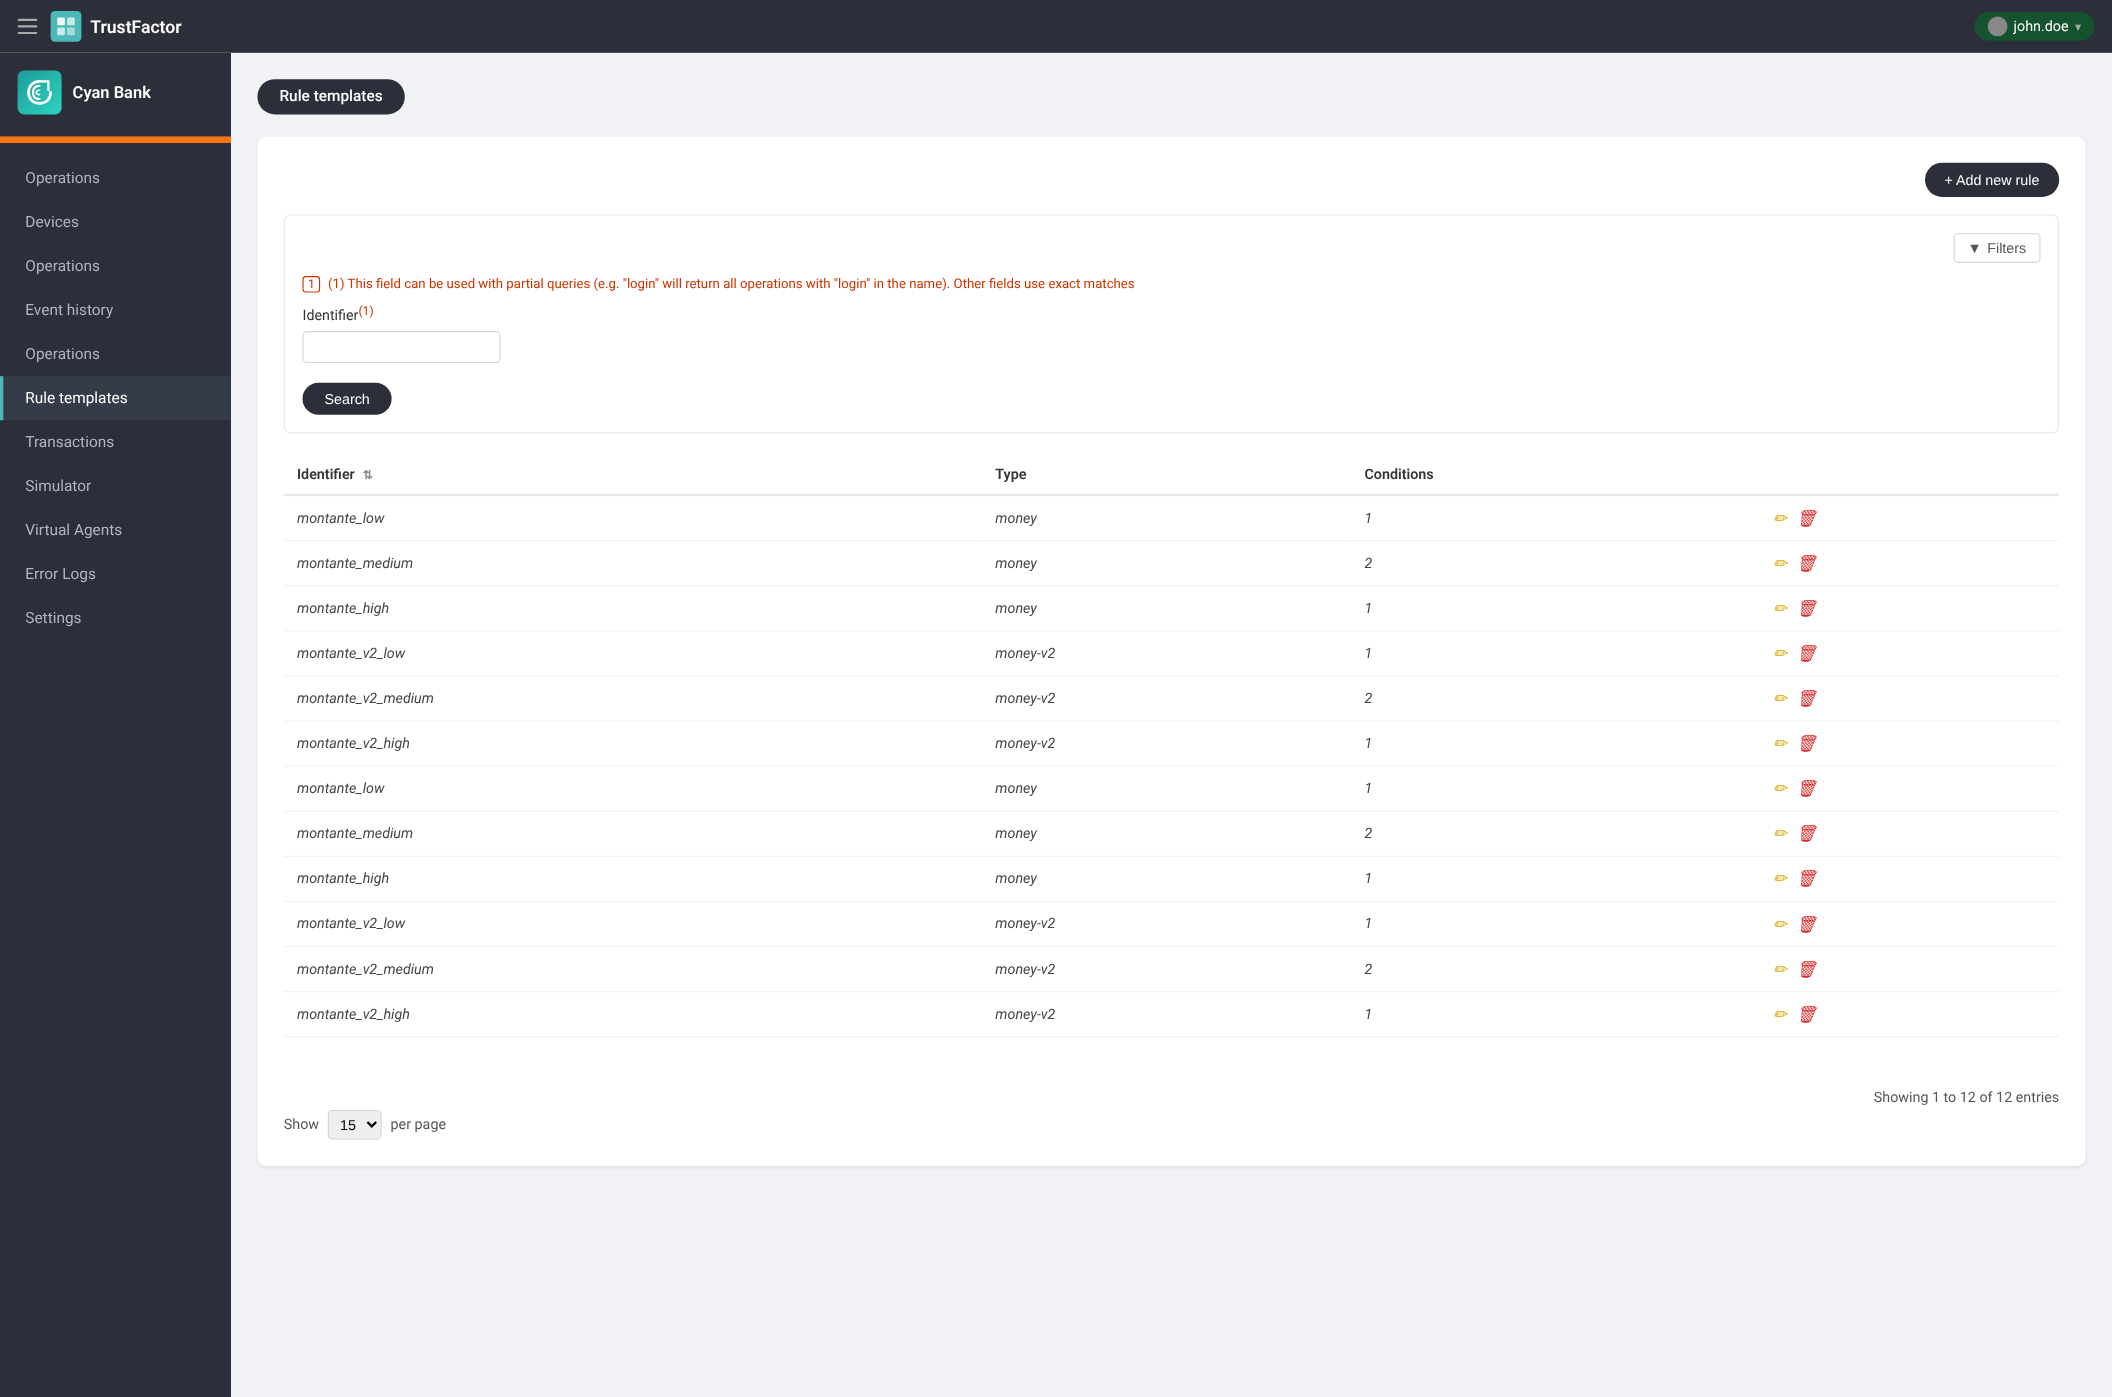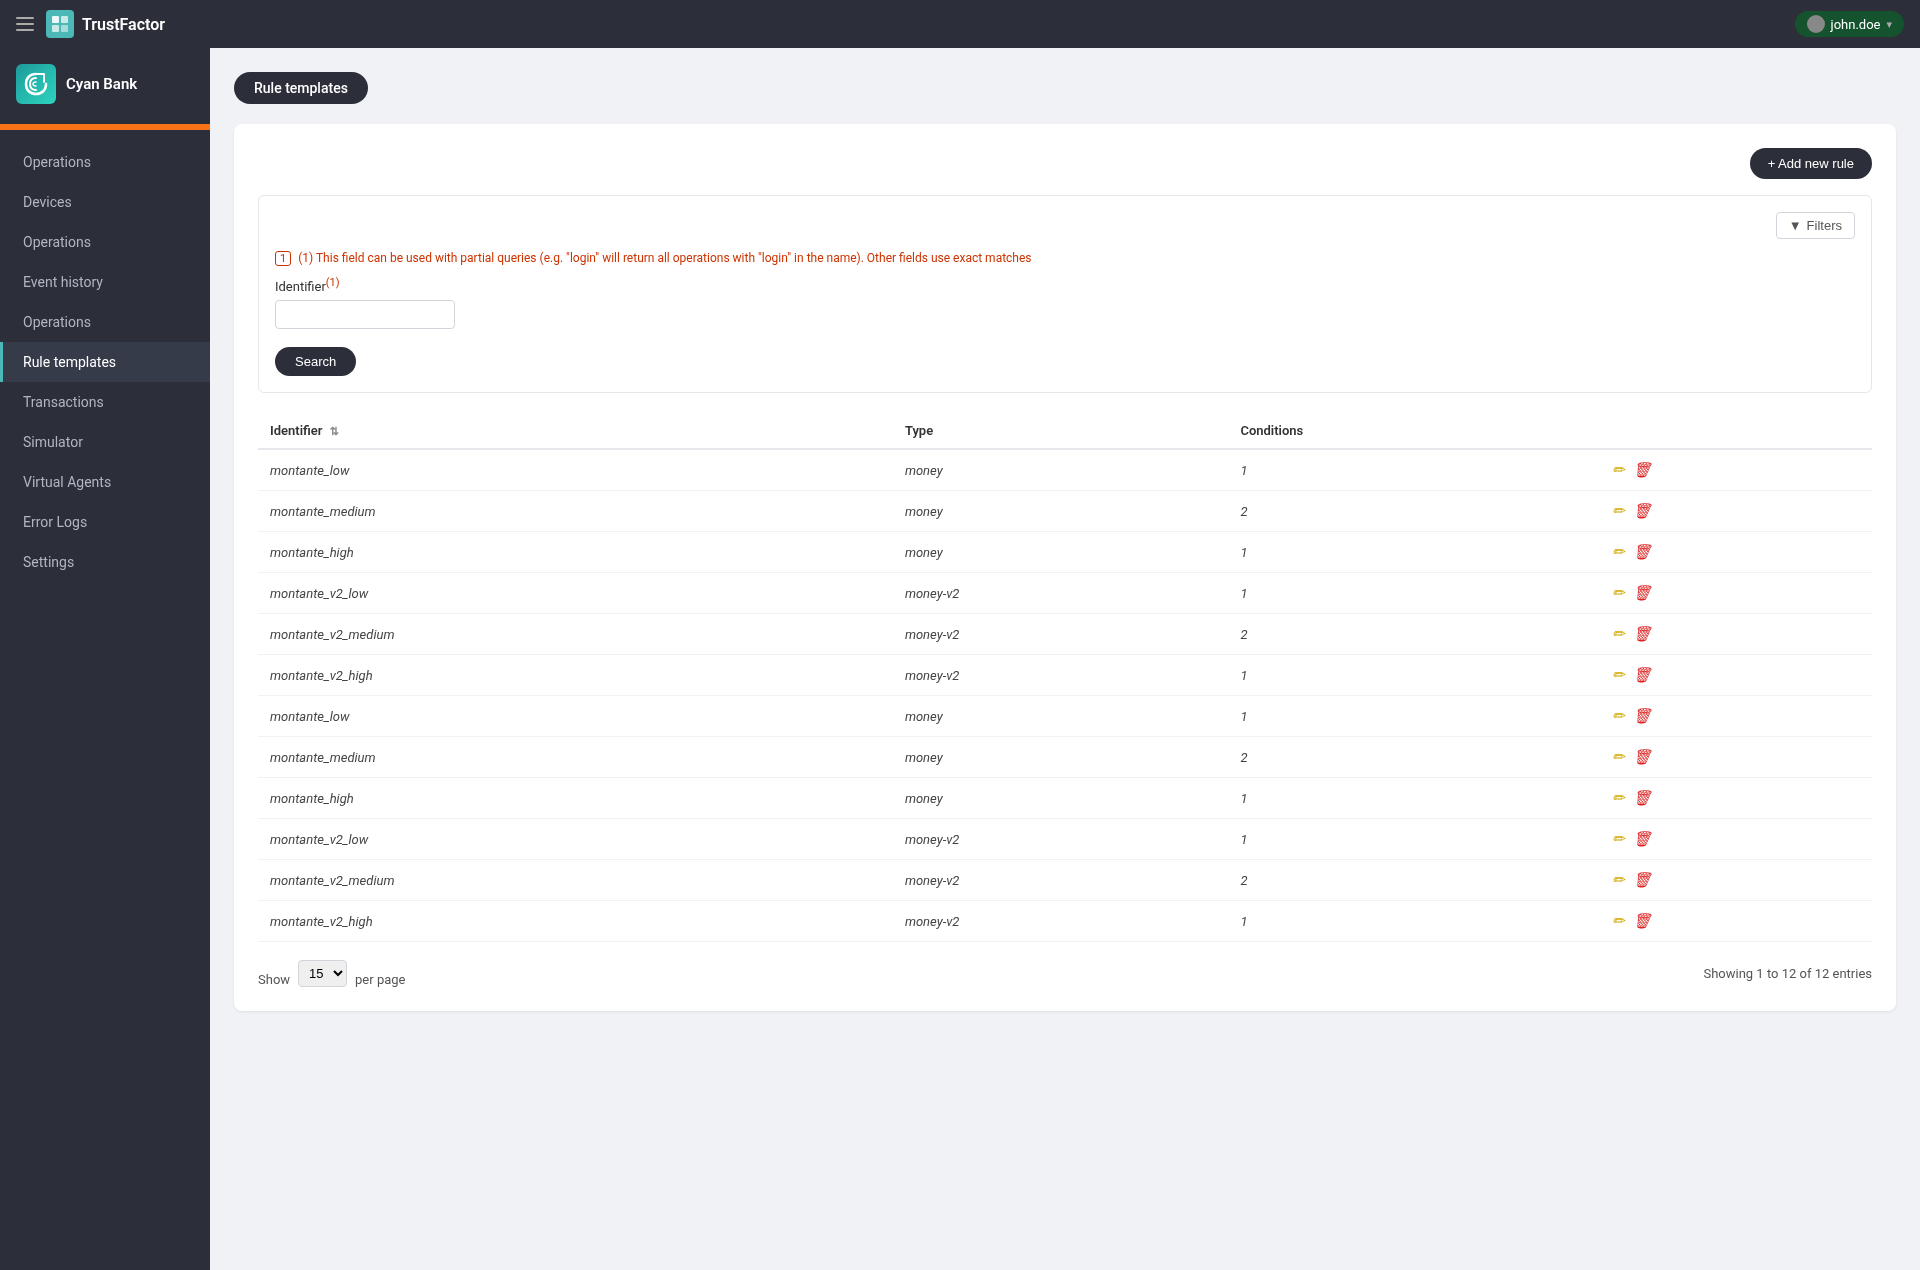--- a/index.html
+++ b/index.html
@@ -193,21 +193,21 @@
     .delete-icon { color: #dc2626; font-size: 15px; cursor: pointer; }
 
     .table-footer {
       display: flex;
       align-items: center;
       justify-content: space-between;
       margin-top: 18px;
       font-size: 13px;
       color: #555;
     }
-    .show-section { display: flex; align-items: flex-end; gap: 8px; }
+    .show-section { display: flex; align-items: center; gap: 8px; margin-top: 48px; }
     .per-page-select {
       border: 1px solid #d1d5db;
       border-radius: 4px;
       padding: 4px 6px;
       font-size: 13px;
     }
   </style>
 </head>
 <body>
 

